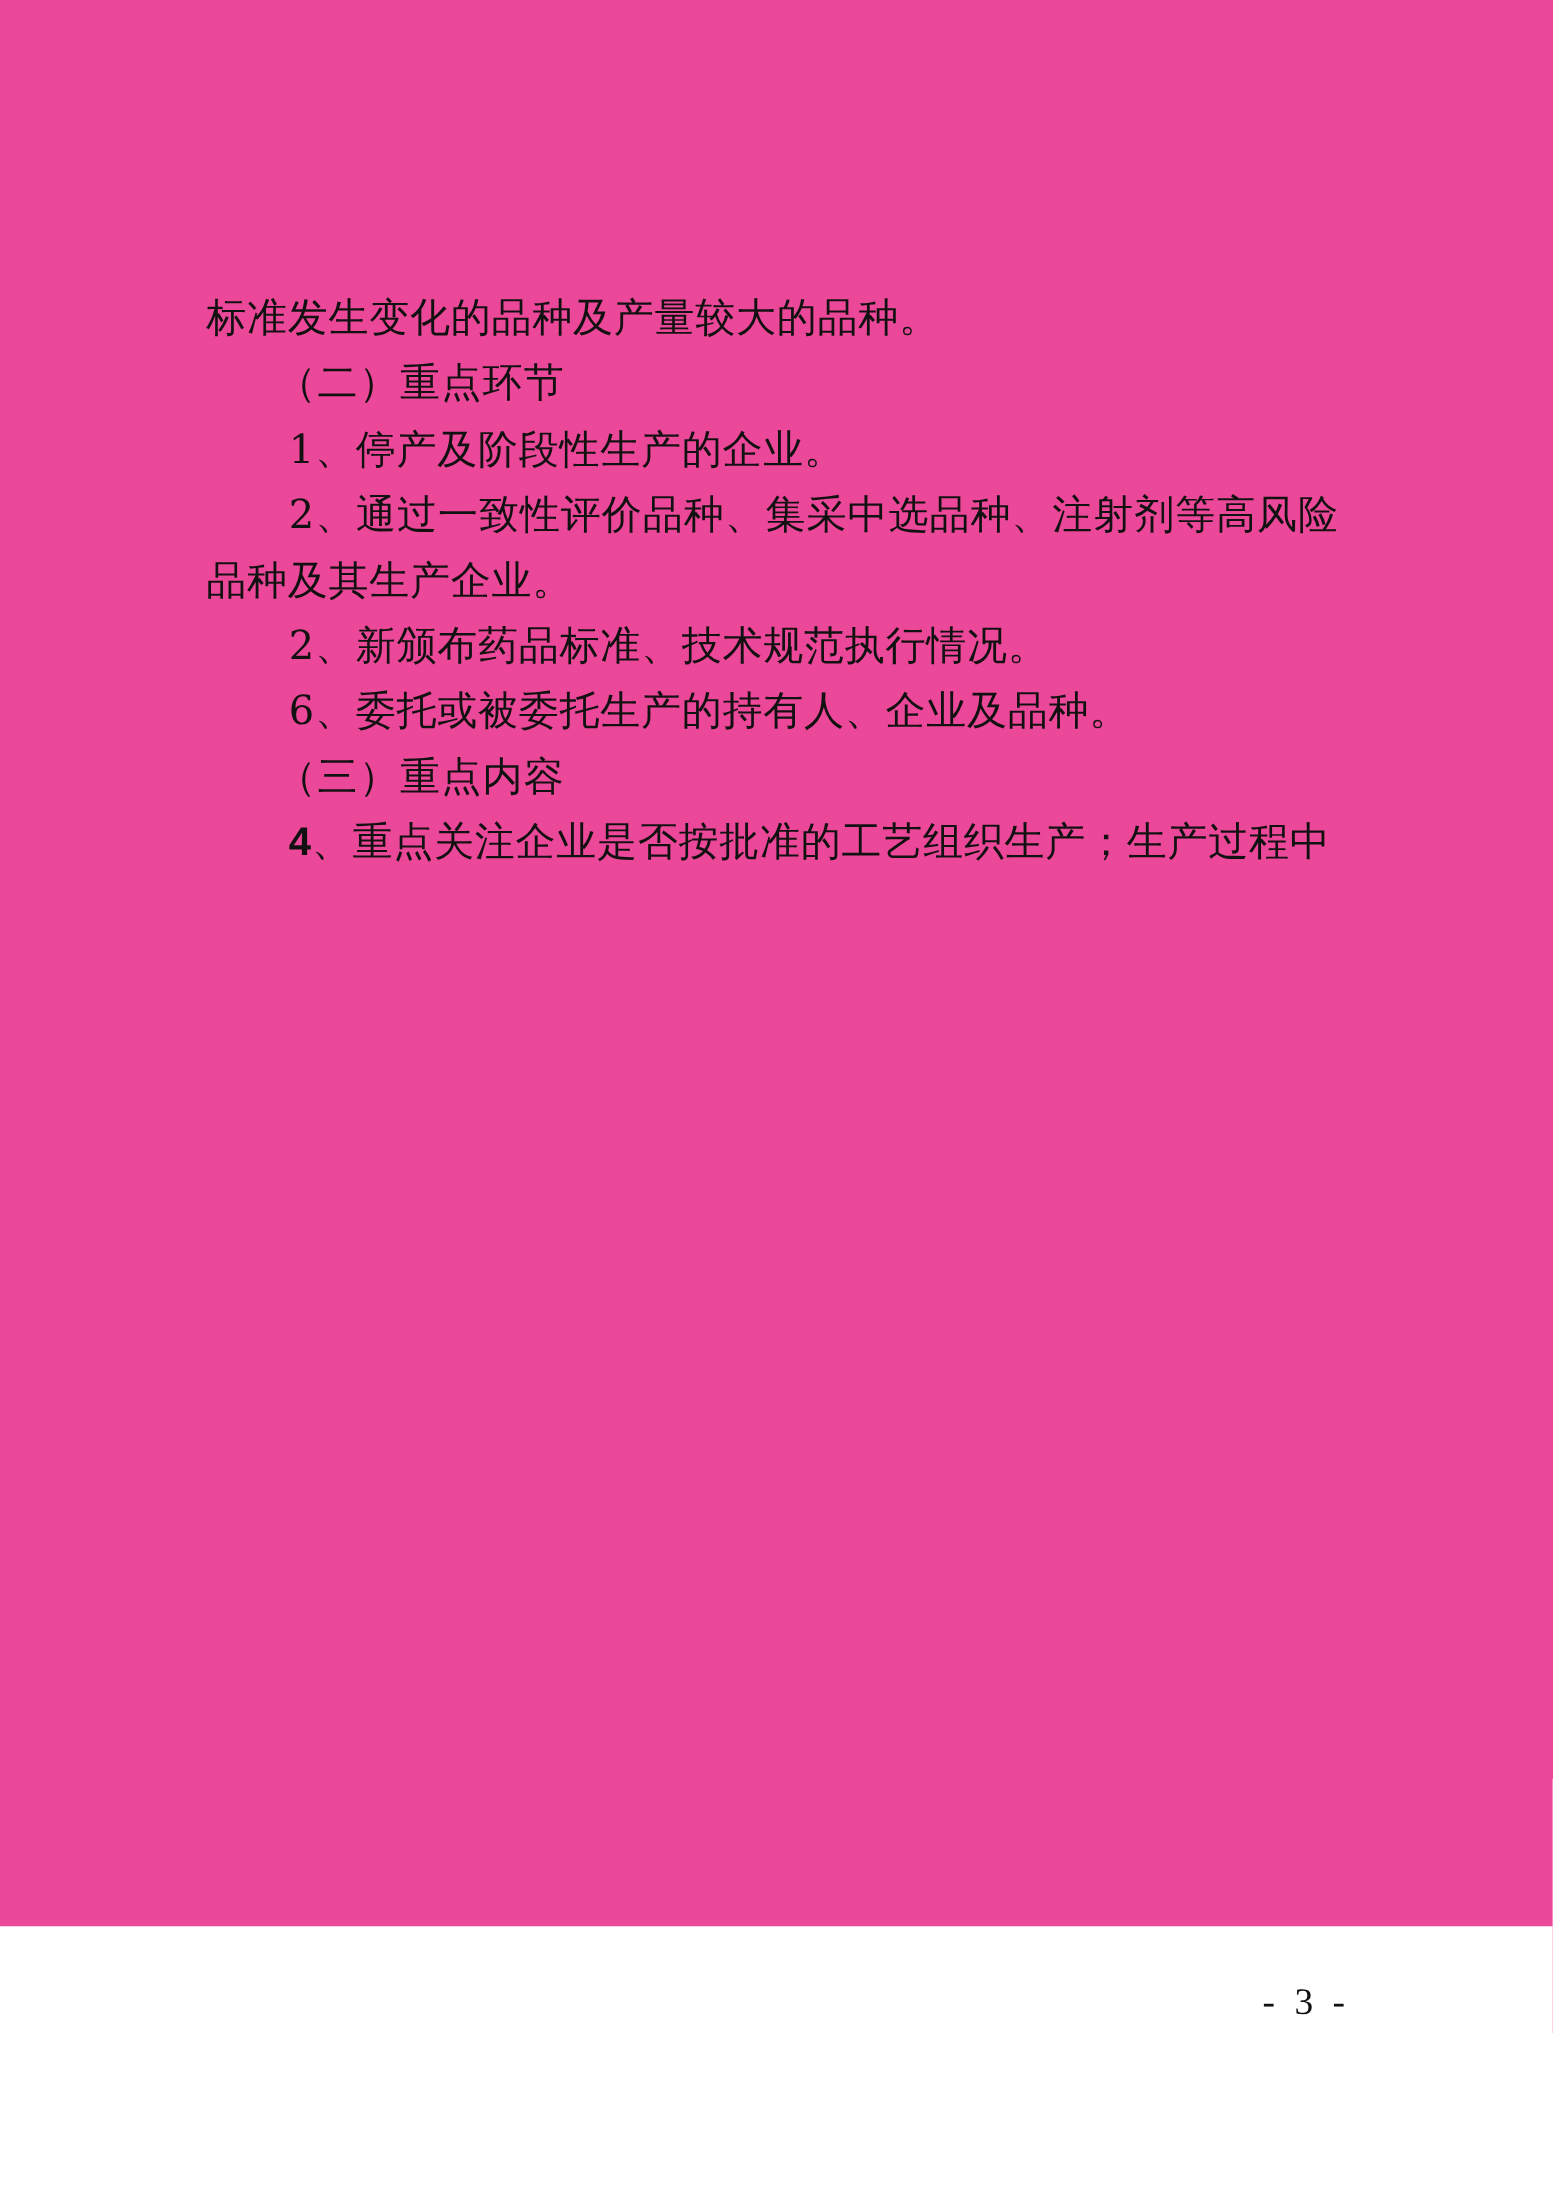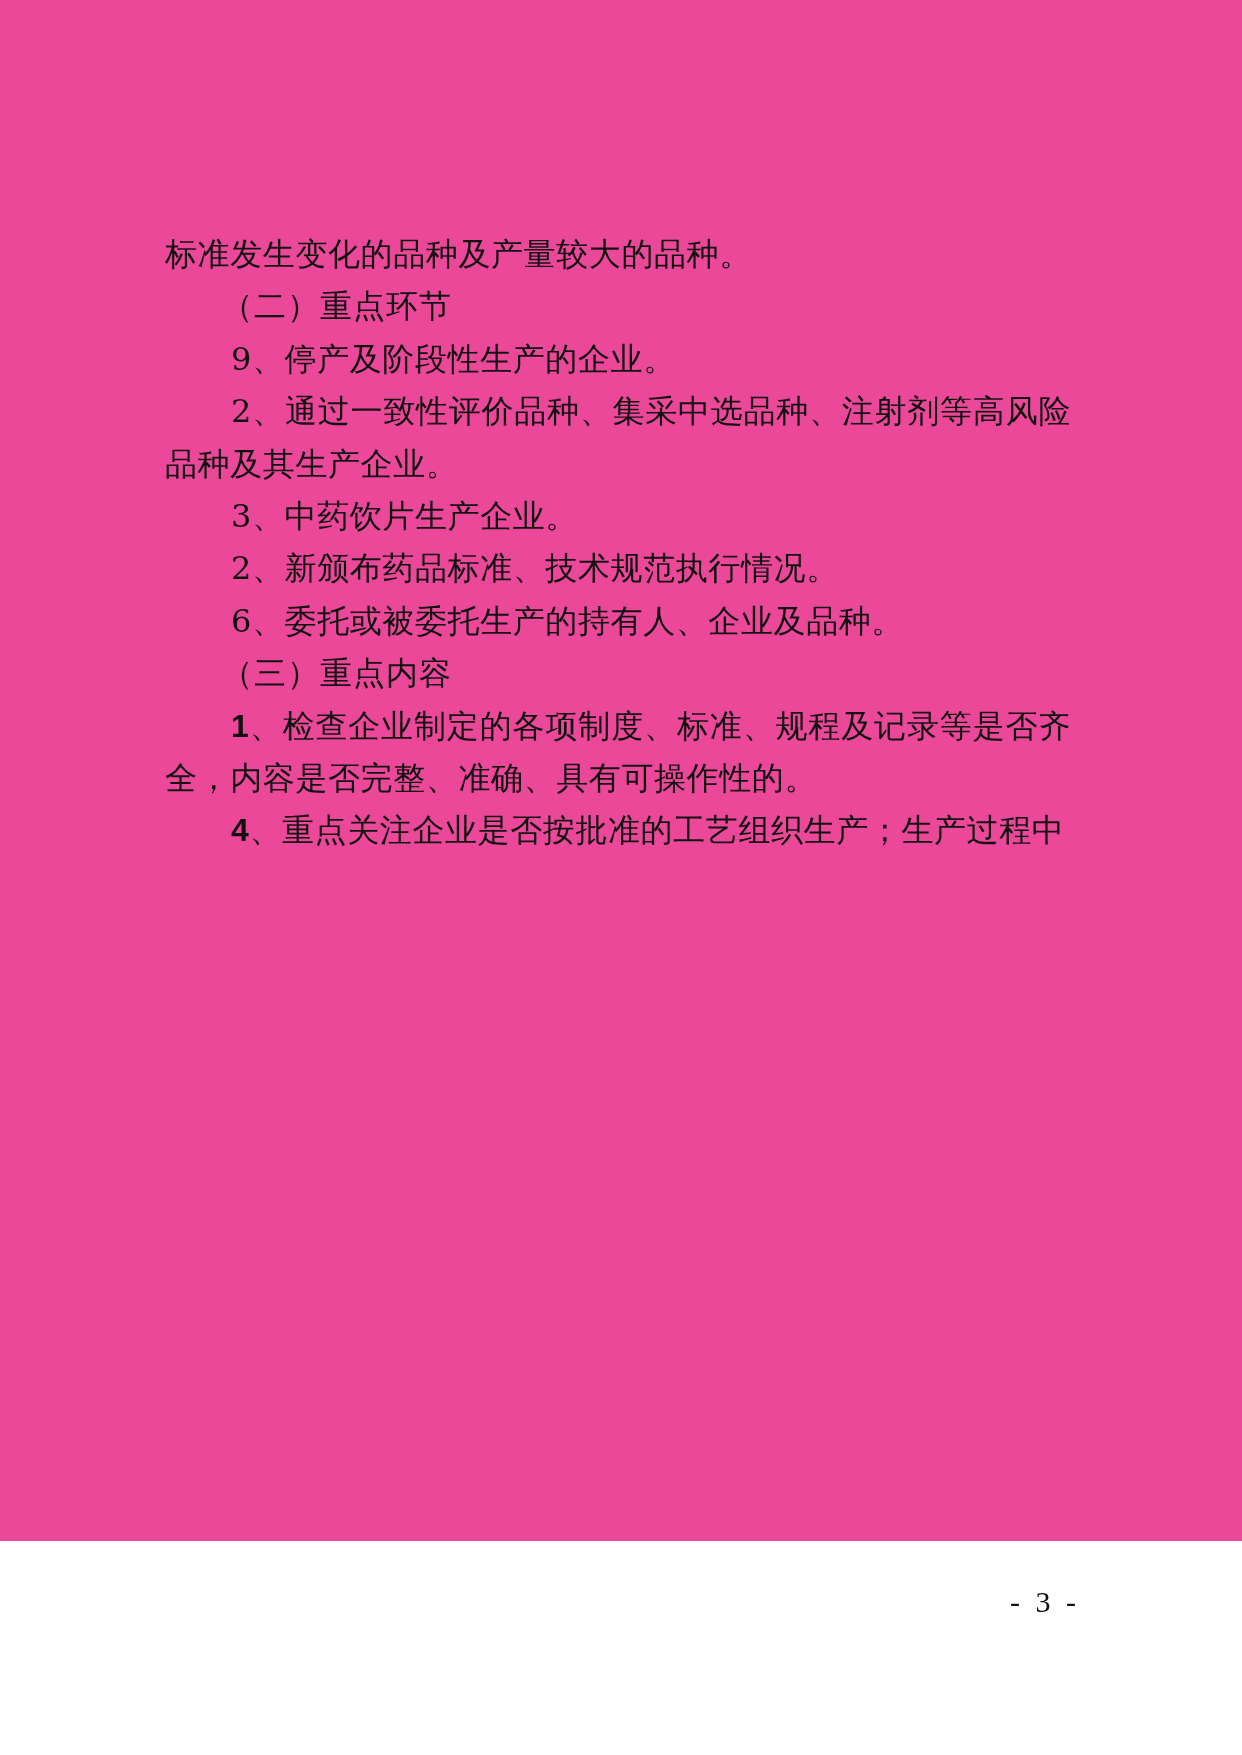--- a/index.html
+++ b/index.html
@@ -23,23 +23,21 @@
     letter-spacing: 4px;
   }
 </style>
 </head>
 <body>
 
 <div class="page">
   <div class="body-text">
     <p class="para">标准发生变化的品种及产量较大的品种。</p>
     <p class="para heading">（二）重点环节</p>
-    <p class="para indent">9、停产及阶段性生产的企业。</p>
+    <p class="para indent">1、停产及阶段性生产的企业。</p>
     <p class="para indent">2、通过一致性评价品种、集采中选品种、注射剂等高风险品种及其生产企业。</p>
-    <p class="para indent">3、中药饮片生产企业。</p>
     <p class="para indent">2、新颁布药品标准、技术规范执行情况。</p>
     <p class="para indent">6、委托或被委托生产的持有人、企业及品种。</p>
     <p class="para heading">（三）重点内容</p>
-    <p class="para indent"><span class="num-bold">1</span><span>、检查企业制定的各项制度、标准、规程及记录等是否齐全，内容是否完整、准确、具有可操作性的。</span></p>
     <p class="para indent"><span class="num-bold">4</span><span>、重点关注企业是否按批准的工艺组织生产；生产过程中</span></p>
   </div>
   <div class="page-number">- 3 -</div>
 </div>
 
 </body></html>

